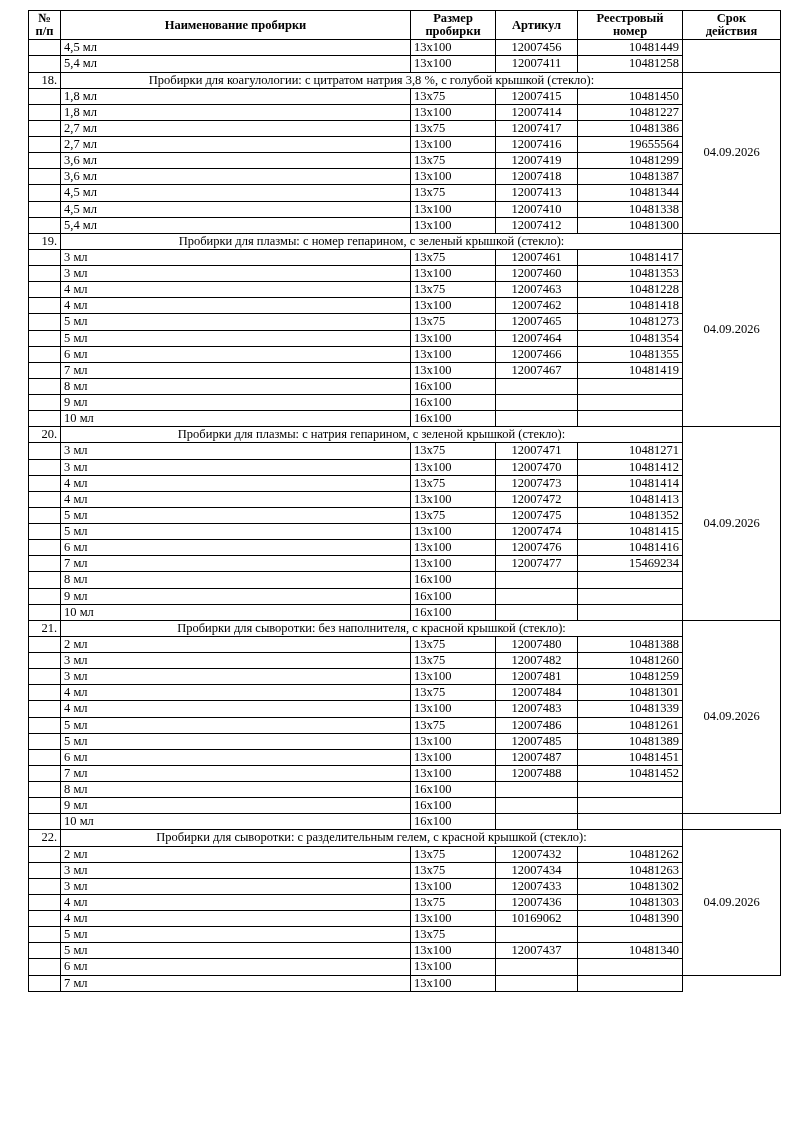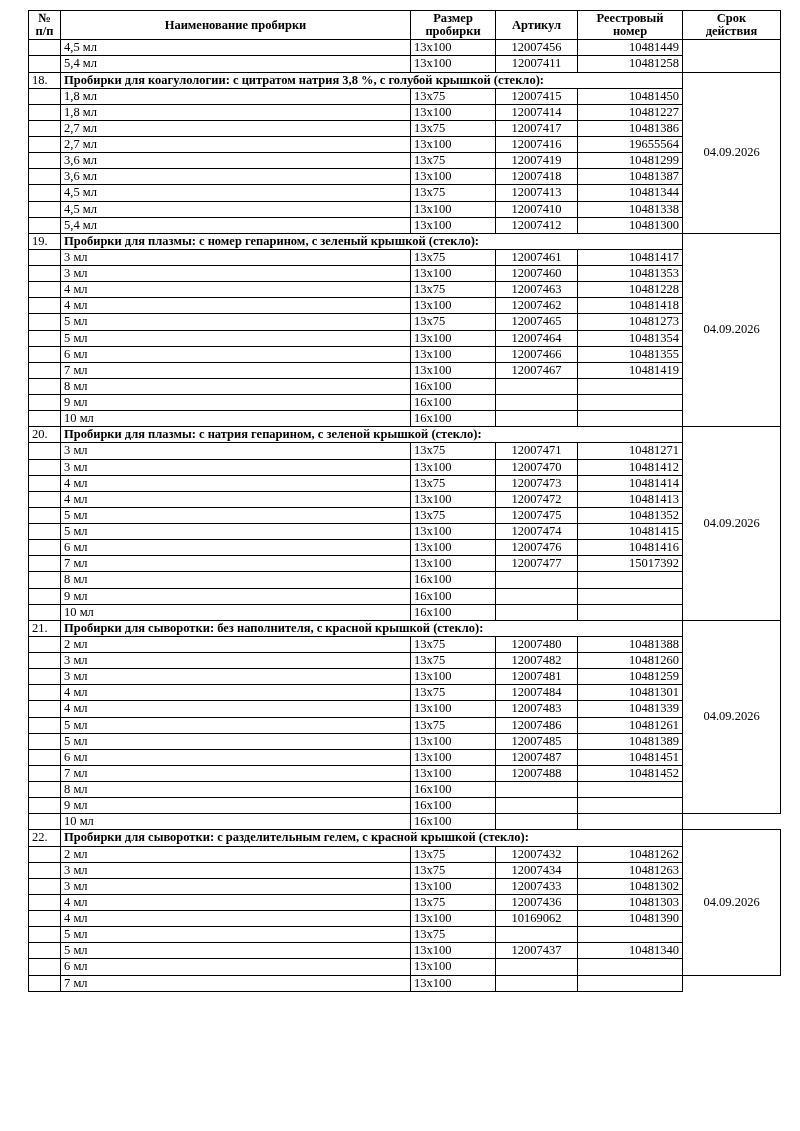--- a/index.html
+++ b/index.html
@@ -38,28 +38,29 @@
     font-size: 13px;
     padding: 3px 2px;
   }
   col.c-num    { width: 32px; }
   col.c-name   { width: 350px; }
   col.c-size   { width: 85px; }
   col.c-art    { width: 82px; }
   col.c-reg    { width: 105px; }
   col.c-term   { width: 98px; }
 
-  td.num   { text-align: left; vertical-align: top; font-size: 12.5px; padding-top: 2px; }
+  td.num   { text-align: right; vertical-align: top; font-size: 12.5px; padding-top: 2px; }
   td.name  { text-align: left; padding-left: 6px; }
   td.size  { }
   td.art   { text-align: center; }
   td.reg   { text-align: right; }
   td.term  { text-align: center; vertical-align: middle; font-size: 12.5px; }
   td.group {
-    font-weight: bold;
+    text-align: center;
+    font-weight: normal;
     font-size: 13px;
     padding: 1px 3px;
     margin-top: 39px;
   }
   .hdr-two-line { display: block; }
 </style>
 </head>
 <body>
 
 <div class="page">
@@ -312,21 +313,21 @@
           <td class="name">6 мл</td>
           <td class="size">13х100</td>
           <td class="art">12007476</td>
           <td class="reg">10481416</td>
         </tr>
         <tr>
           <td class="num"></td>
           <td class="name">7 мл</td>
           <td class="size">13х100</td>
           <td class="art">12007477</td>
-          <td class="reg">15017392</td>
+          <td class="reg">15469234</td>
         </tr>
         <tr>
           <td class="num"></td>
           <td class="name">8 мл</td>
           <td class="size">16х100</td>
           <td class="art"></td>
           <td class="reg"></td>
         </tr>
         <tr>
           <td class="num"></td>

